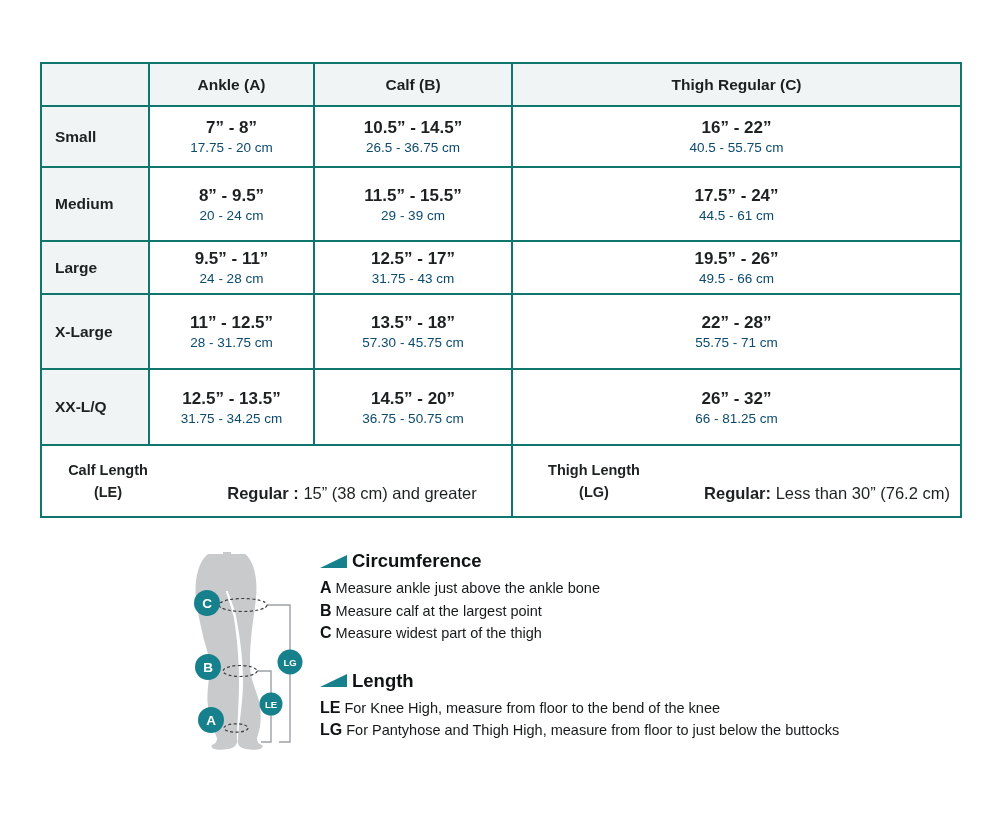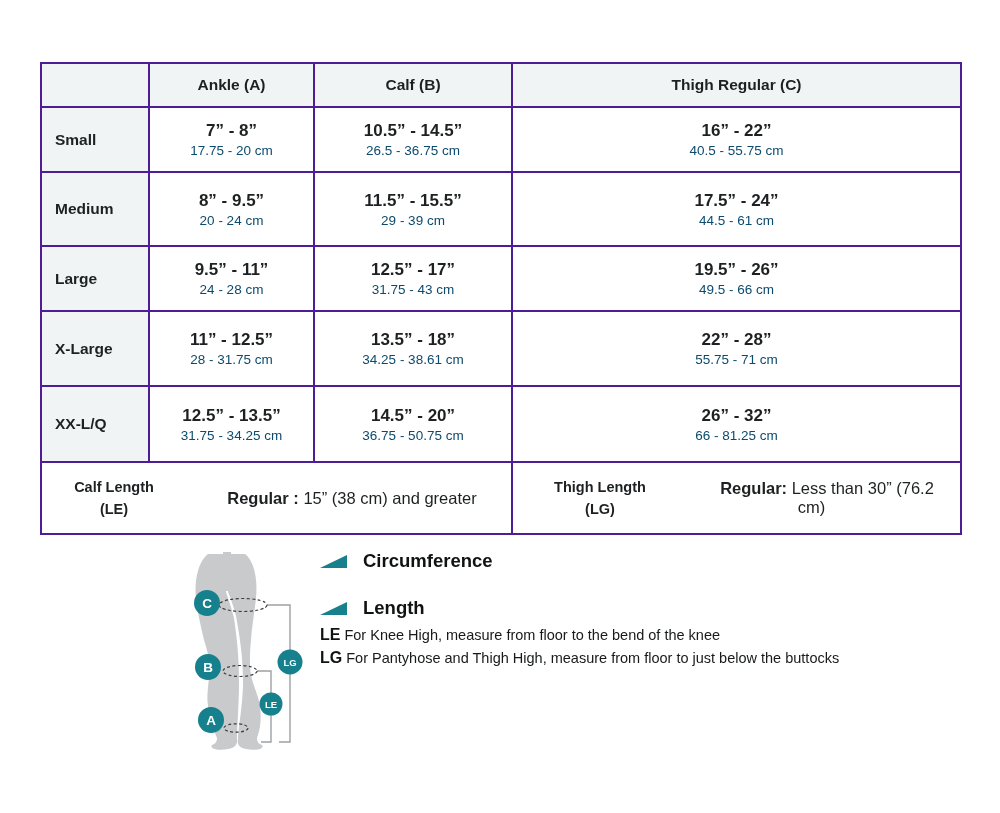--- a/index.html
+++ b/index.html
@@ -6,42 +6,42 @@
   .canvas{
     position:relative;width:1000px;height:813px;background:#ffffff;overflow:hidden;
     font-family:"Liberation Sans","DejaVu Sans",sans-serif;color:#1e2122;
   }
   
   table.size-table{
     position:absolute;left:40px;top:62px;width:920px;
     border-collapse:collapse;table-layout:fixed;
   }
   .size-table td,.size-table th{
-    border:2px solid #4c1d95;padding:12px;vertical-align:middle;
+    border:2px solid #0f766e;padding:6px;vertical-align:middle;
   }
   .size-table th{
     background:#f1f4f4;font-size:15.5px;font-weight:bold;color:#1d2021;text-align:center;
   }
   .size-table td.rowlabel{
     background:#f1f4f4;font-size:15.5px;font-weight:bold;text-align:left;padding-left:13px;
   }
   .size-table td.val{background:#ffffff;text-align:center;margin-top:28px;}
   .val .in{display:block;font-weight:bold;font-size:17px;line-height:22px;}
   .val .cm{display:block;font-size:13.5px;line-height:17px;color:#0c4a6e;}
   .footcell{background:#fff;}
-  .footwrap{display:flex;align-items:center;width:100%;}
+  .footwrap{display:flex;align-items:flex-end;width:100%;}
   .footlabel{font-weight:bold;font-size:14.5px;text-align:center;line-height:1.55;}
   .footlabel.calf{width:120px;flex:0 0 120px;}
   .footlabel.thigh{width:150px;flex:0 0 150px;}
   .footval{flex:1;text-align:center;font-size:16.5px;}
   .footval b{font-weight:bold;margin-left:31px;}
   
   .legs-svg{position:absolute;left:193px;top:552px;}
   .fig-text{position:absolute;left:320px;top:550px;width:610px;}
-  .fig-heading{display:flex;align-items:center;gap:16px;font-size:18.5px;font-weight:bold;color:#101314;}
+  .fig-heading{display:flex;align-items:center;gap:5px;font-size:18.5px;font-weight:bold;color:#101314;}
   .fig-heading .flag{flex:0 0 auto;margin-top:2px;}
   .fig-items{margin-top:5px;}
   .fig-item{font-size:14.5px;line-height:22.5px;color:#17191a;}
   .fig-item b{font-size:16px;font-weight:bold;color:#101314;margin-right:4px;}
   .length-block{margin-top:25px;}
 </style>
 </head>
 <body>
 
 <div class="canvas">
@@ -110,21 +110,21 @@
     </tr>
 
     <tr style="height:75px">
       <td class="rowlabel">X-Large</td>
       <td class="val">
         <span class="in">11” - 12.5”</span>
         <span class="cm">28 - 31.75 cm</span>
       </td>
       <td class="val">
         <span class="in">13.5” - 18”</span>
-        <span class="cm">34.25 - 38.61 cm</span>
+        <span class="cm">57.30 - 45.75 cm</span>
       </td>
       <td class="val">
         <span class="in">22” - 28”</span>
         <span class="cm">55.75 - 71 cm</span>
       </td>
     </tr>
 
     <tr style="height:76px">
       <td class="rowlabel">XX-L/Q</td>
       <td class="val">
@@ -214,20 +214,31 @@
   </svg>
 
   <div class="fig-text">
 
     <div class="fig-heading">
       <svg class="flag" width="27" height="15" viewBox="0 0 27 15">
         <polygon points="0,13 27,0 27,13 7,13" fill="#17808d"></polygon>
       </svg>
       <span>Circumference</span>
     </div>
+    <div class="fig-items">
+      <div class="fig-item">
+        <b>A</b><span>Measure ankle just above the ankle bone</span>
+      </div>
+      <div class="fig-item">
+        <b>B</b><span>Measure calf at the largest point</span>
+      </div>
+      <div class="fig-item">
+        <b>C</b><span>Measure widest part of the thigh</span>
+      </div>
+    </div>
 
     <div class="length-block">
       <div class="fig-heading">
         <svg class="flag" width="27" height="15" viewBox="0 0 27 15">
           <polygon points="0,13 27,0 27,13 7,13" fill="#17808d"></polygon>
         </svg>
         <span>Length</span>
       </div>
       <div class="fig-items">
         <div class="fig-item">

